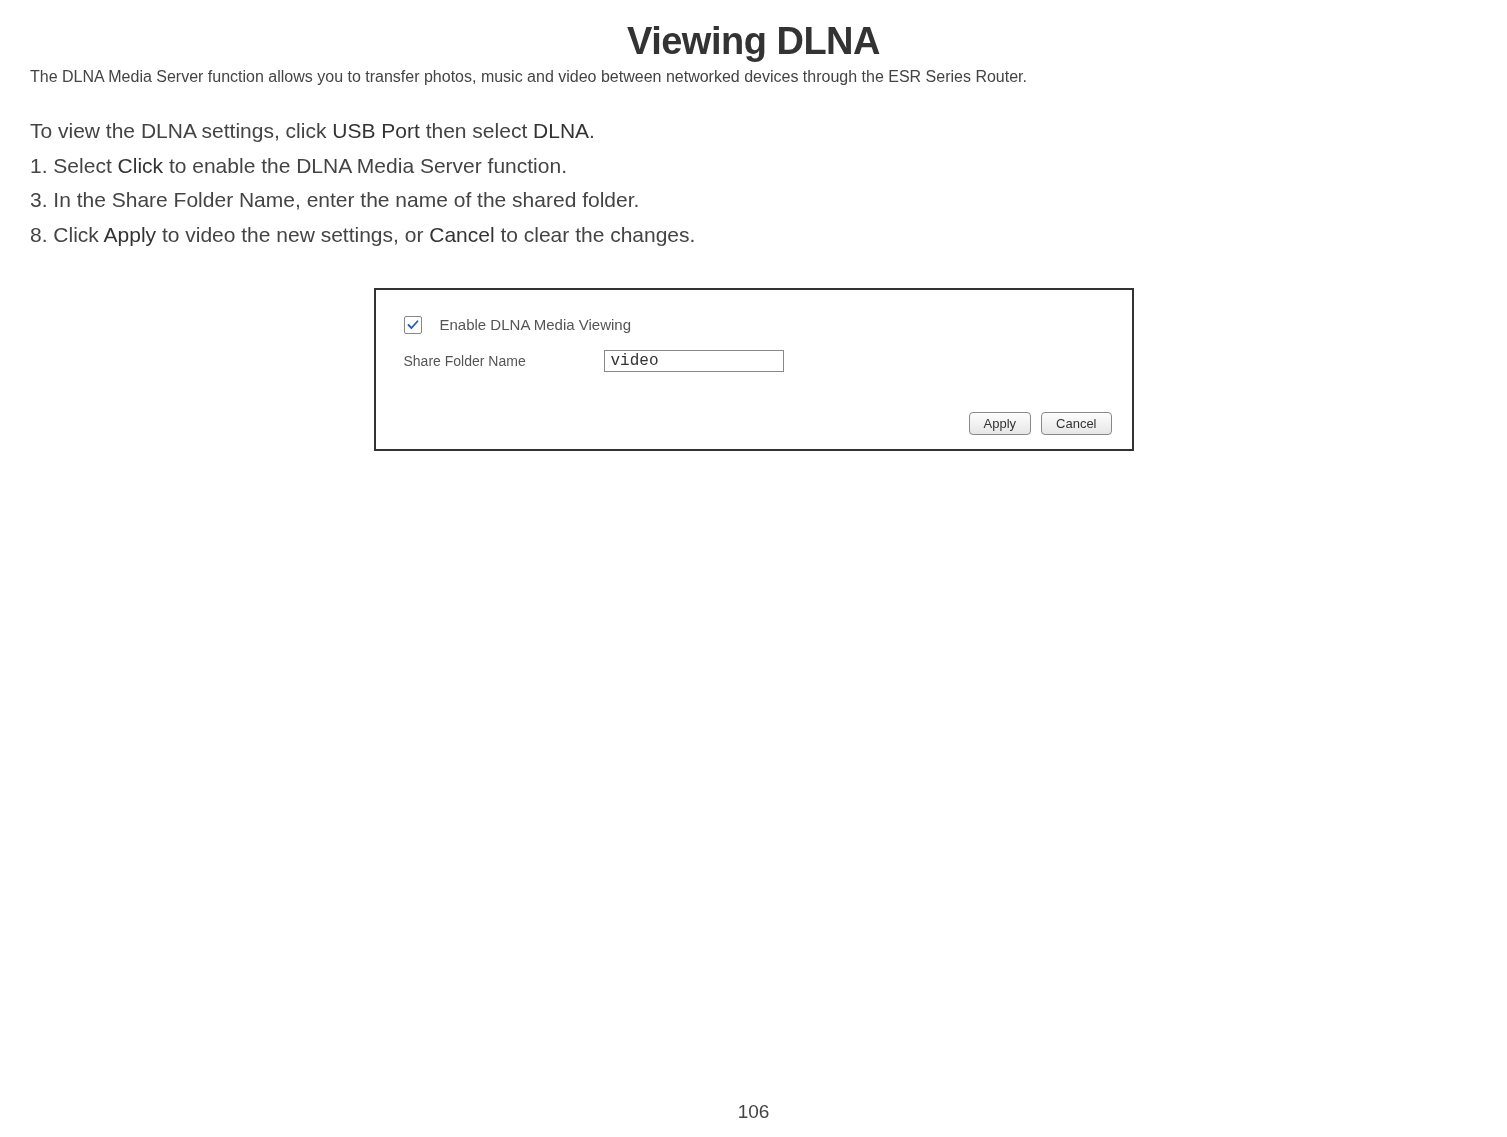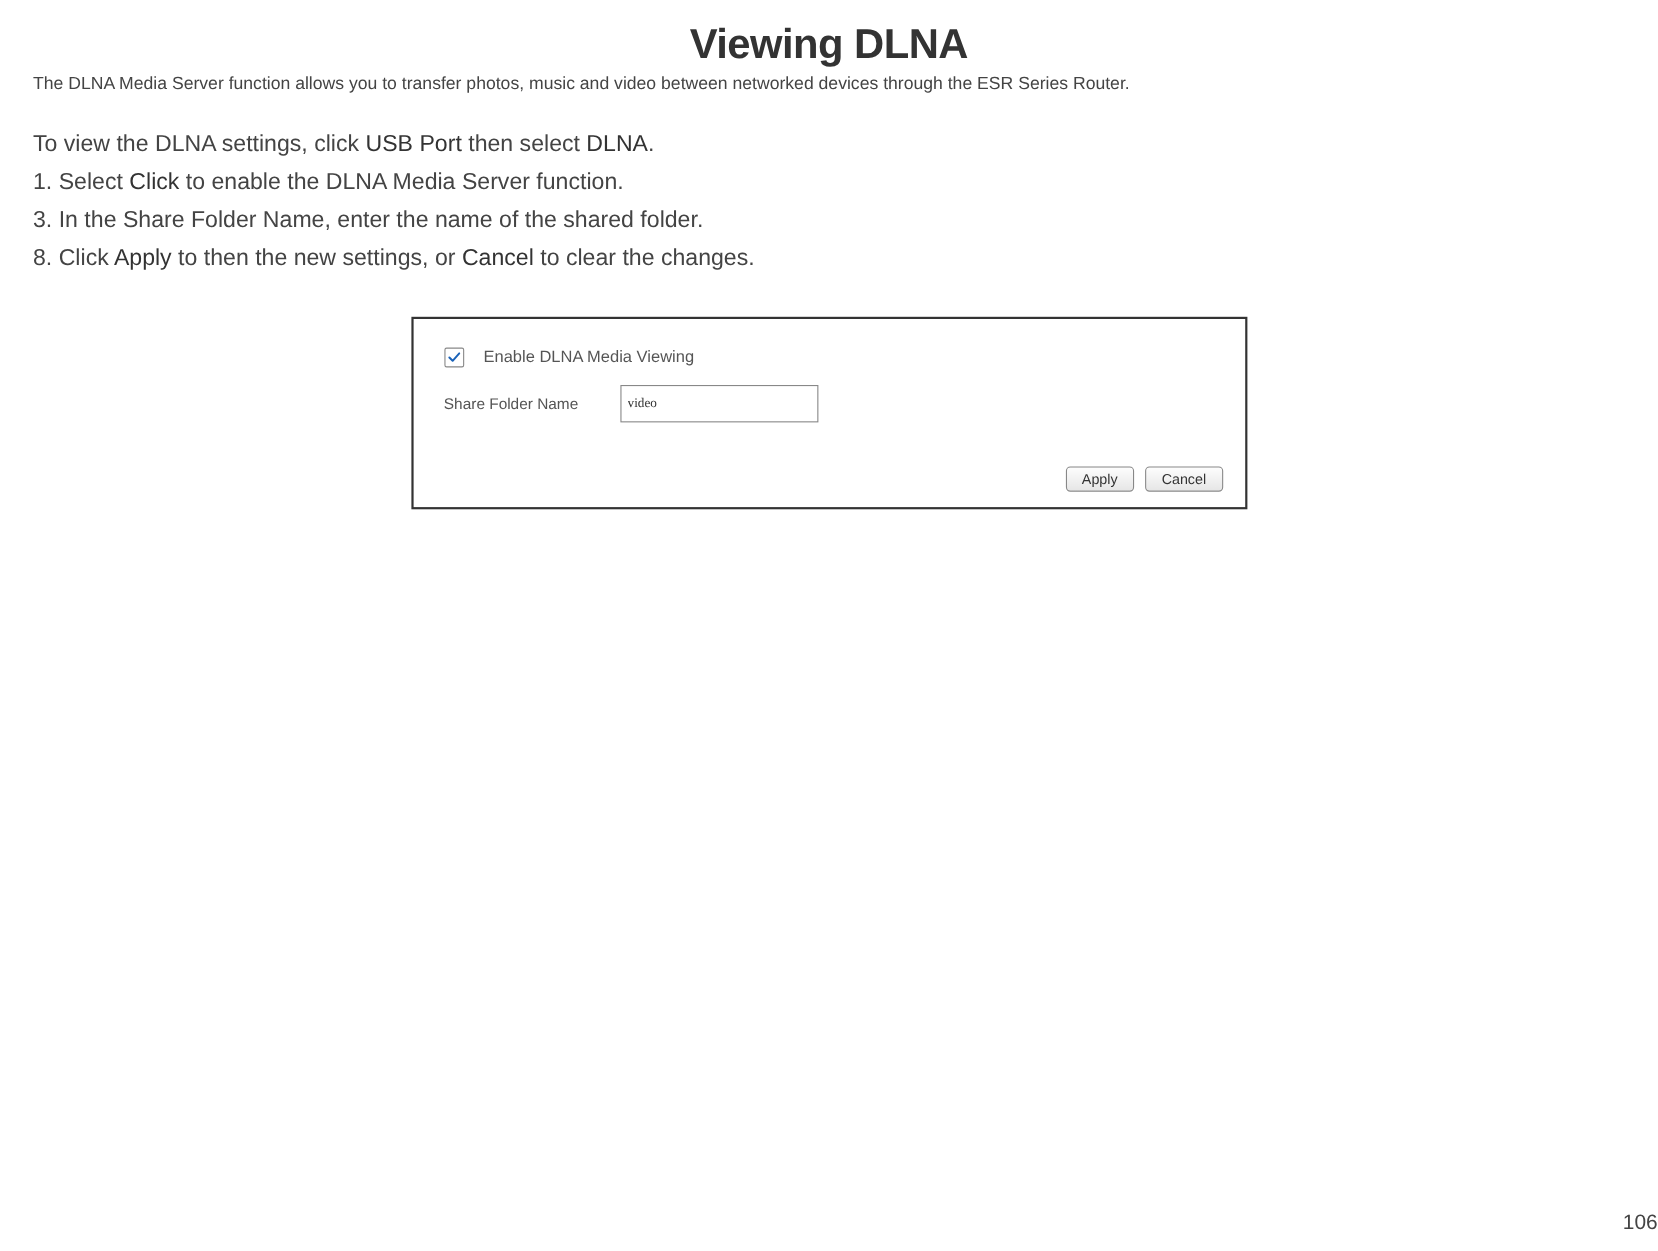--- a/index.html
+++ b/index.html
@@ -66,32 +66,33 @@
   }
   .cb svg { width: 12px; height: 12px; }
   .cb-label {
     font-size: 15px;
     color: #555;
   }
   .row2 {
     display: flex;
     align-items: center;
     margin-bottom: 40px;
+    gap: 40px;
   }
   .field-label {
     font-size: 14px;
     color: #555;
     width: 160px;
   }
   .text-input {
     width: 180px;
-    height: 34px;
+    height: 22px;
     border: 1px solid #888;
-    font-family: Liberation Serif, serif;
-    font-size: 12px;
+    font-family: Liberation Mono, monospace;
+    font-size: 16px;
     padding: 1px 6px;
     box-sizing: border-box;
     color: #333;
   }
   .btn-row {
     display: flex;
     justify-content: flex-end;
     gap: 10px;
   }
   .btn {
@@ -102,21 +103,21 @@
     border-radius: 4px;
     padding: 3px 14px;
     background: linear-gradient(#fdfdfd, #e6e6e6);
     cursor: pointer;
   }
   .page-no {
     position: absolute;
     bottom: 14px;
     left: 0;
     width: 100%;
-    text-align: right;
+    text-align: center;
     font-size: 19px;
     color: #444;
   }
 </style>
 </head>
 <body>
 
 <h1 class="heading">Viewing DLNA</h1>
 
 <p class="para">The DLNA Media Server function allows you to transfer photos, music and video between networked devices through the ESR Series Router.</p>
@@ -125,21 +126,21 @@
   <span>To view the DLNA settings, click </span><span class="b">USB Port</span><span> then select </span><span class="b">DLNA</span><span>.</span>
 </p>
 
 <p class="instr">
   <span>1. Select </span><span class="b">Click</span><span> to enable the DLNA Media Server function.</span>
 </p>
 
 <p class="instr">3. In the Share Folder Name, enter the name of the shared folder.</p>
 
 <p class="instr">
-  <span>8. Click </span><span class="b">Apply</span><span> to then the new settings, or </span><span class="b">Cancel</span><span> to clear the changes.</span>
+  <span>8. Click </span><span class="b">Apply</span><span> to video the new settings, or </span><span class="b">Cancel</span><span> to clear the changes.</span>
 </p>
 
 <div class="panel-wrap">
   <div class="panel">
     <div class="row1">
       <span class="cb">
         <svg viewBox="0 0 16 16">
           <path d="M2 8 L6 12 L14 3" stroke="#1a62b8" stroke-width="2.4" fill="none" stroke-linecap="round" stroke-linejoin="round"></path>
         </svg>
       </span>

